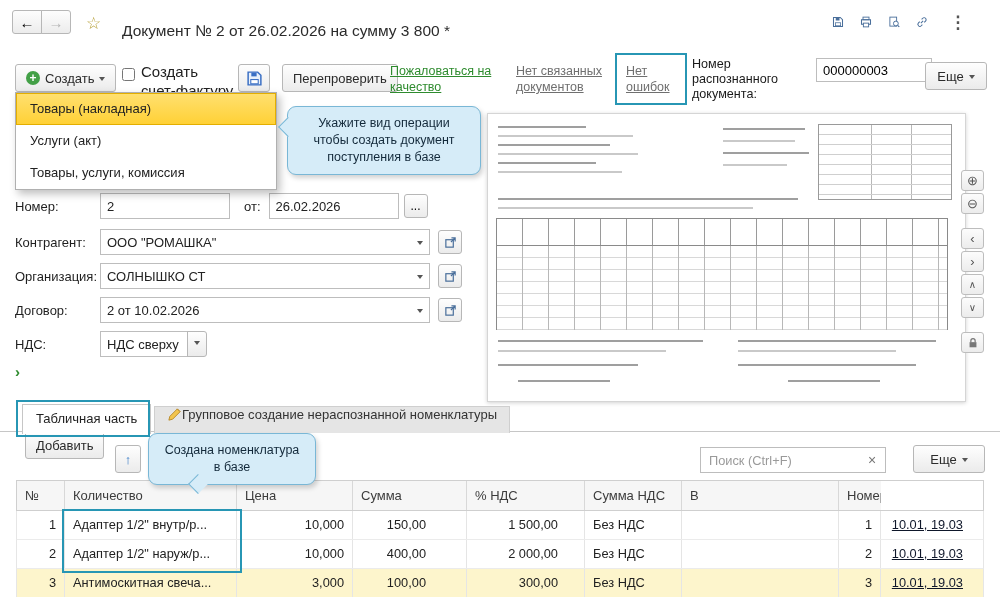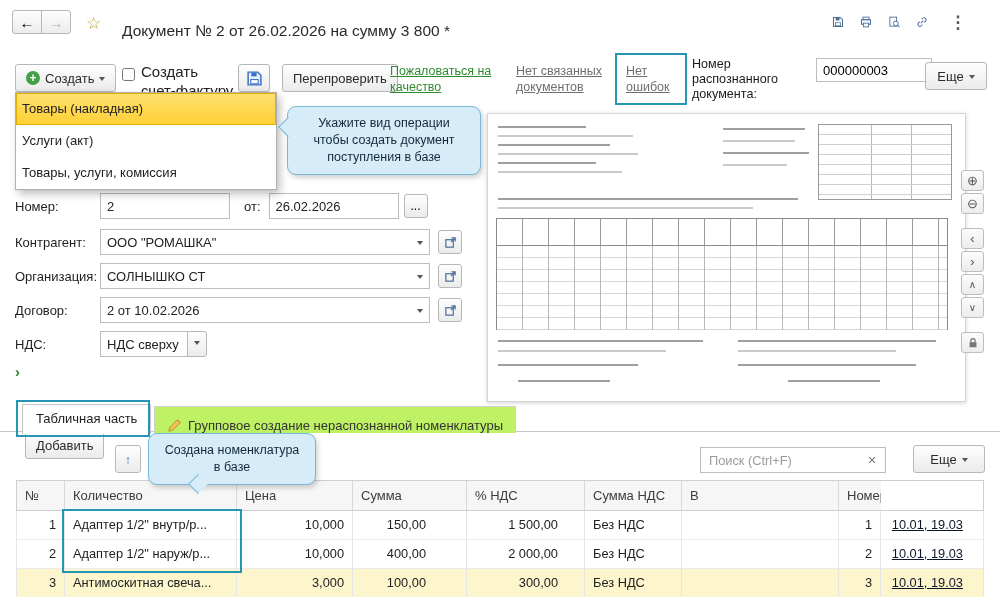--- a/index.html
+++ b/index.html
@@ -29,21 +29,21 @@
          cursor:pointer;background:none;border:none}
   
   .cb{position:absolute;left:122px;top:68px;width:13px;height:13px;margin:0;cursor:pointer}
   .cblabel{position:absolute;left:141px;top:63px;width:95px;line-height:1.25;font-size:15px;cursor:pointer}
   .plus{width:14px;height:14px;border-radius:50%;background:#43a047;color:#fff;font-weight:bold;
         font-size:12px;line-height:14px;text-align:center;display:inline-block}
   .lbl3{position:absolute;left:692px;top:57px;width:106px;line-height:1.18;font-size:12.6px;color:#1a1a1a}
   
   .menu{position:absolute;left:15px;top:92px;width:260px;background:#fff;border:1px solid #b0b0b0;
         box-shadow:3px 4px 8px rgba(0,0,0,.25);z-index:50}
-  .mitem{height:32px;line-height:32px;padding-left:6px;font-size:13px;cursor:pointer}
+  .mitem{height:32px;line-height:32px;padding-left:14px;font-size:13px;cursor:pointer}
   .mitem.sel{background:linear-gradient(#ffe071,#ffd034);box-shadow:inset 0 0 0 1px #e3ae00}
   
   .frow{position:absolute;left:15px;display:flex;align-items:center;height:26px}
   .flabel{width:85px;font-size:13px;color:#1f1f1f}
   .combo{width:330px;height:26px;border:1px solid #bdbdbd;background:#fff;display:flex;align-items:center;
          justify-content:space-between;padding:0 6px;box-sizing:border-box;cursor:pointer}
   .mini{margin-left:8px;width:24px;height:24px;padding:0;background:linear-gradient(#fefefe,#ebebeb);
         border:1px solid #b7b7b7;border-radius:3px;display:flex;align-items:center;justify-content:center;cursor:pointer}
   .grouplink{position:absolute;left:15px;top:363px;color:#2e8b2e;font-size:13.5px;cursor:pointer;
              display:flex;align-items:center;gap:6px}
@@ -62,22 +62,22 @@
   .simtb{height:84px;
          background:repeating-linear-gradient(to right,transparent 0 25px,#b8b8b8 25px 26px),
                     repeating-linear-gradient(to bottom,transparent 0 11px,#d8d8d8 11px 12px)}
   .pv{position:absolute;left:961px;width:23px;height:21px;display:flex;align-items:center;justify-content:center;
       background:linear-gradient(#fcfcfc,#ececec);border:1px solid #bdbdbd;border-radius:3px;
       font-size:13px;color:#555;cursor:pointer;box-sizing:border-box;z-index:5;padding:0}
   
   .tabline{position:absolute;left:0;right:0;top:431px;border-top:1px solid #c6c6c6}
   .tab1{position:absolute;left:22px;top:404px;height:29px;background:#fff;border:1px solid #c6c6c6;border-bottom:none;
         padding:0 13px;line-height:28px;font-size:13px;cursor:pointer;z-index:2}
-  .tab2{position:absolute;left:154px;top:406px;height:26px;background:#bef264;border:1px solid #cfcfcf;border-bottom:none;
-        padding:0 12px;display:flex;align-items:flex-end;gap:6px;font-size:13px;color:#333;cursor:pointer}
+  .tab2{position:absolute;left:154px;top:406px;height:26px;background:#e5e5e5;border:1px solid #cfcfcf;border-bottom:none;
+        padding:0 12px;display:flex;align-items:flex-start;gap:0;font-size:13px;color:#333;cursor:pointer}
   
   .search{position:absolute;left:700px;top:447px;width:186px;height:26px;border:1px solid #bdbdbd;
           box-sizing:border-box;font-family:inherit;font-size:12.8px;padding:0 24px 0 8px;color:#333}
   .search::placeholder{color:#9a9a9a}
   .clearx{position:absolute;left:862px;top:449px;width:20px;height:22px;border:none;background:none;
           color:#777;font-size:14px;cursor:pointer;padding:0}
   
   .tbl{position:absolute;left:16px;top:480px;width:968px}
   .grid{display:grid;grid-template-columns:48px 172px 116px 114px 118px 97px 157px 42px 1fr}
   .thead{border:1px solid #cfcfcf;box-sizing:border-box}

